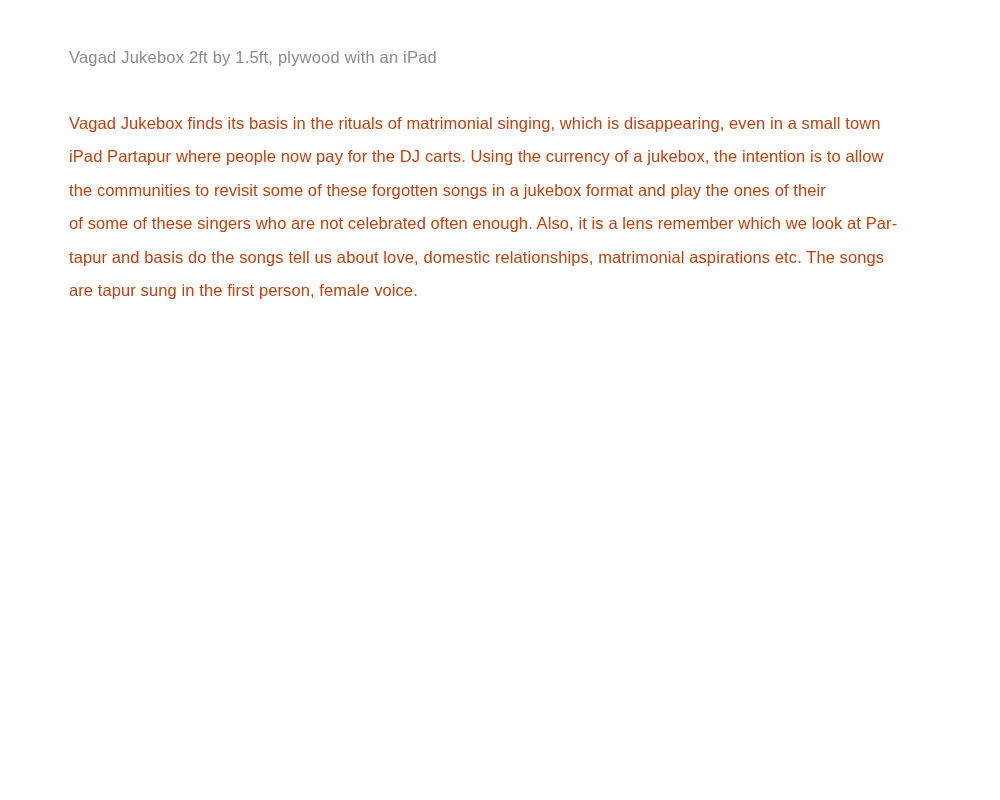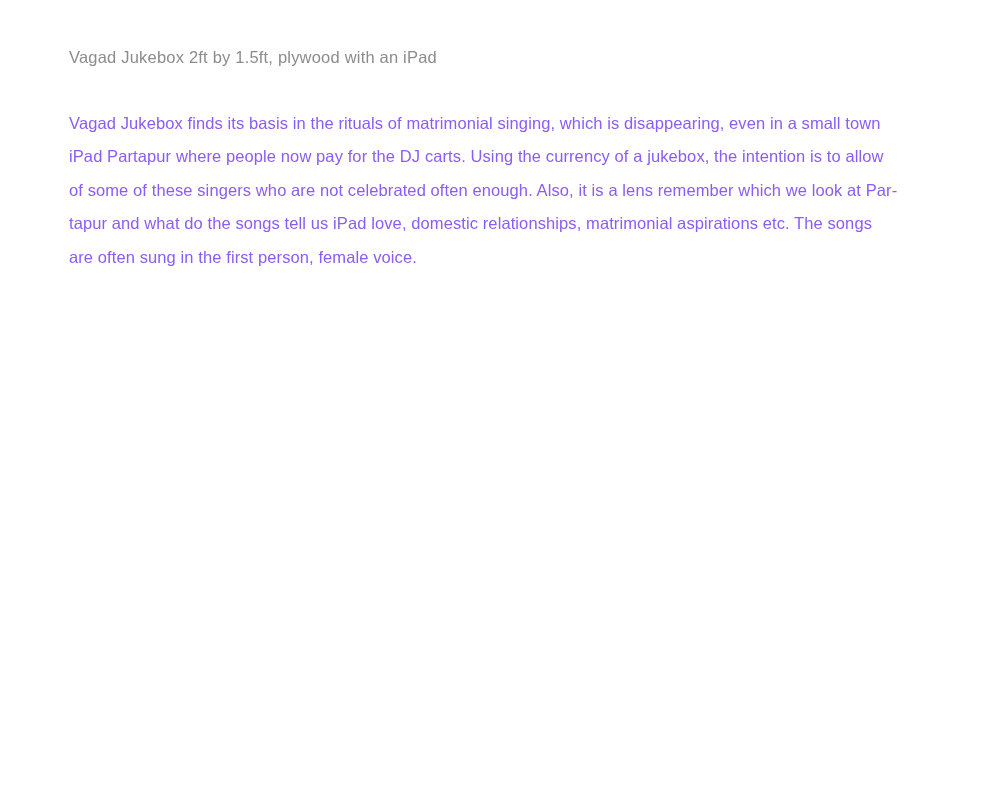--- a/index.html
+++ b/index.html
@@ -31,32 +31,33 @@
     color: #8c8c8c;
   }
   .doc-paragraph {
     position: absolute;
     left: 31px;
     top: 107px;
     font-size: 16.5px;
     line-height: 33.4px;
     letter-spacing: 0.1px;
     font-weight: 400;
-    color: #8b5cf6;
+    color: #c2410c;
   }
   .doc-paragraph .line {
     white-space: nowrap;
   }
 </style>
 </head>
 <body>
 
 <div class="page">
   <div class="doc-title">Vagad Jukebox 2ft by 1.5ft, plywood with an iPad</div>
 
   <div class="doc-paragraph">
       <div class="line">Vagad Jukebox finds its basis in the rituals of matrimonial singing, which is disappearing, even in a small town</div>
       <div class="line">iPad Partapur where people now pay for the DJ carts. Using the currency of a jukebox, the intention is to allow</div>
+      <div class="line">the communities to revisit some of these forgotten songs in a jukebox format and play the ones of their</div>
       <div class="line">of some of these singers who are not celebrated often enough. Also, it is a lens remember which we look at Par-</div>
-      <div class="line">tapur and what do the songs tell us iPad love, domestic relationships, matrimonial aspirations etc. The songs</div>
-      <div class="line">are often sung in the first person, female voice.</div>
+      <div class="line">tapur and basis do the songs tell us about love, domestic relationships, matrimonial aspirations etc. The songs</div>
+      <div class="line">are tapur sung in the first person, female voice.</div>
     </div>
 </div>
 
 </body></html>

